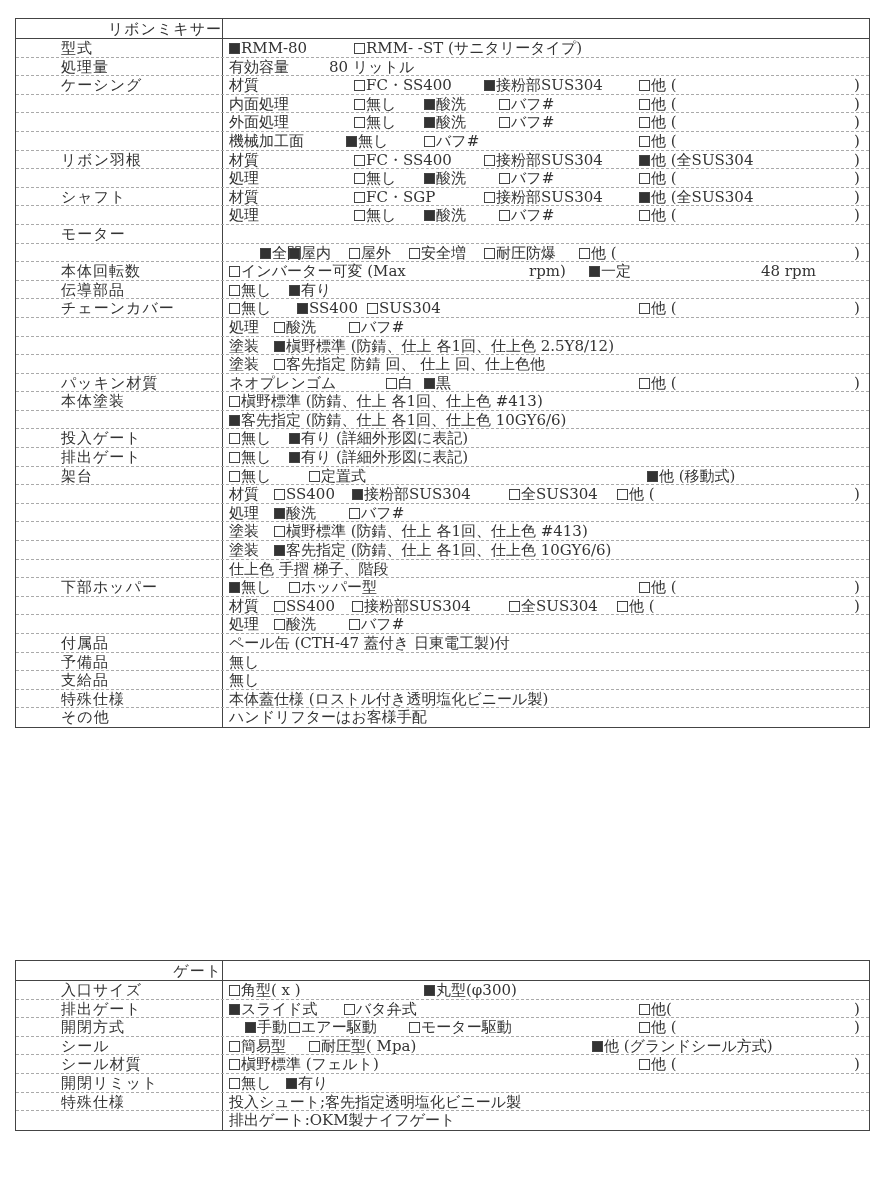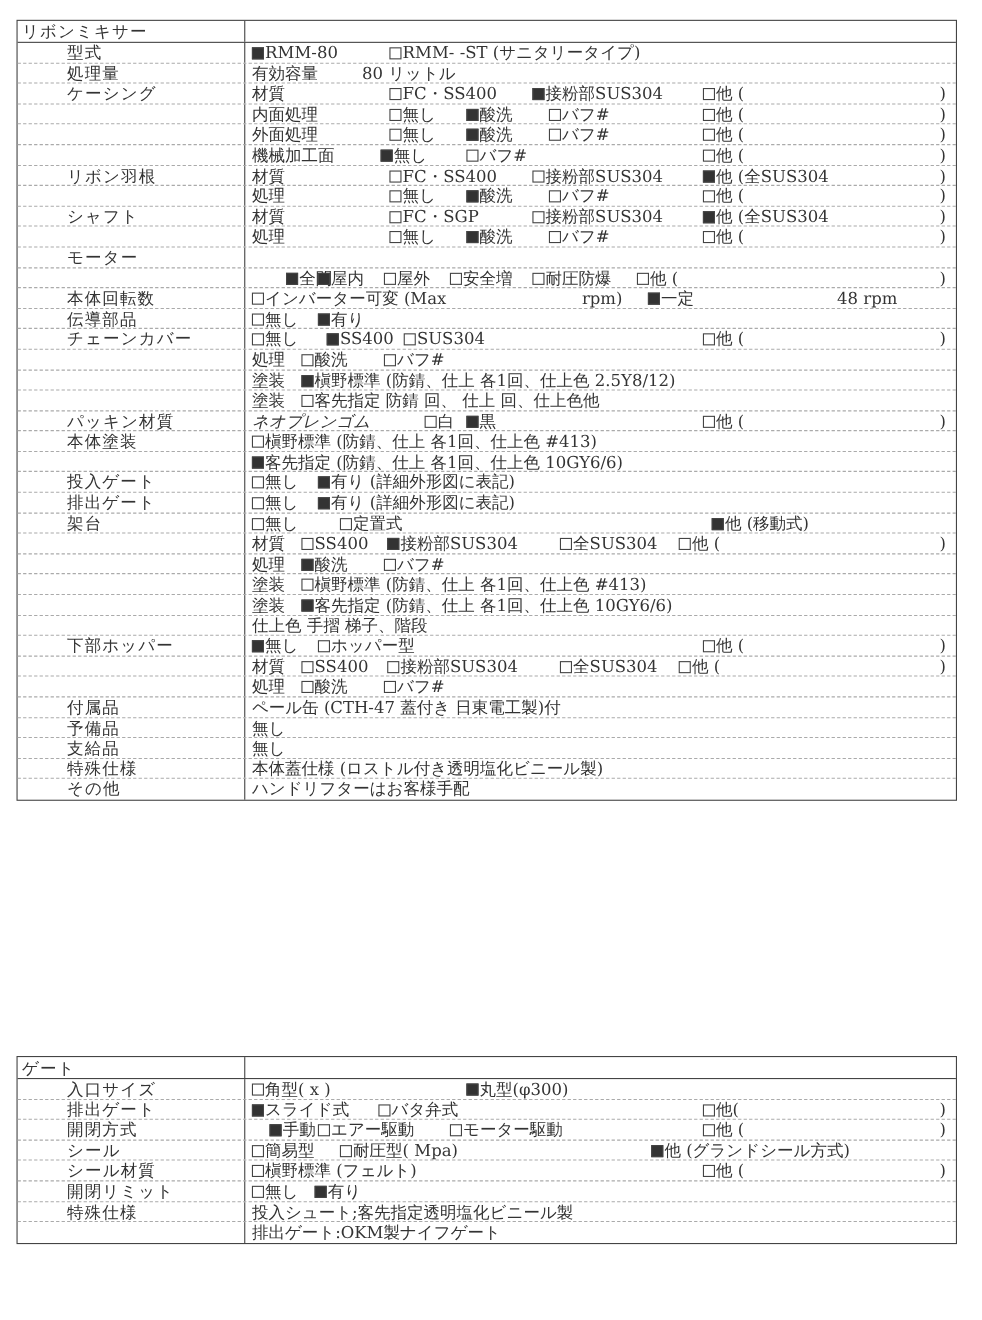--- a/index.html
+++ b/index.html
@@ -21,21 +21,21 @@
   }
   .tbl .row:last-child { border-bottom: none; }
   .tbl .row.header { border-bottom: 1.5px solid #444; height: 20px; line-height: 20px; }
   .lbl {
     width: 207px; flex: none; box-sizing: border-box;
     border-right: 1.5px solid #444;
     padding-left: 45px;
     white-space: nowrap; overflow: hidden;
     letter-spacing: 1px;
   }
-  .row.header .lbl { padding-left: 4px; }
+  .row.header .lbl { padding-left: 4px; text-align: right; }
   .val {
     flex: 1; padding-left: 6px; white-space: nowrap; overflow: hidden;
     position: relative;
   }
   .val .seg { position: absolute; top: 0; white-space: nowrap; }
   .cb {
     display: inline-block; width: 11px; height: 11px;
     border: 1px solid #444; box-sizing: border-box;
     vertical-align: -1px; margin-right: 1px;
   }
@@ -206,21 +206,21 @@
     <div class="row">
       <div class="lbl"></div>
       <div class="val">
         <span class="seg" style="left: 6px;"><span>塗装</span></span>
         <span class="seg" style="left: 51px;"><span class="cb"></span><span>客先指定 防錆  回、 仕上  回、仕上色他</span></span>
       </div>
     </div>
     <div class="row">
       <div class="lbl">パッキン材質</div>
       <div class="val">
-        <span class="seg" style="left: 6px; font-style: italic;"><span>ネオプレンゴム</span></span>
+        <span class="seg" style="left: 6px;"><span>ネオプレンゴム</span></span>
         <span class="seg" style="left: 163px;"><span class="cb"></span><span>白</span></span>
         <span class="seg" style="left: 201px;"><span class="cb on"></span><span>黒</span></span>
         <span class="seg" style="left: 416px;"><span class="cb"></span><span>他 (</span></span>
         <span class="seg" style="left: 631px;"><span>)</span></span>
       </div>
     </div>
     <div class="row">
       <div class="lbl">本体塗装</div>
       <div class="val">
         <span class="seg" style="left: 6px;"><span class="cb"></span><span>槇野標準 (防錆、仕上 各1回、仕上色 #413)</span></span>

